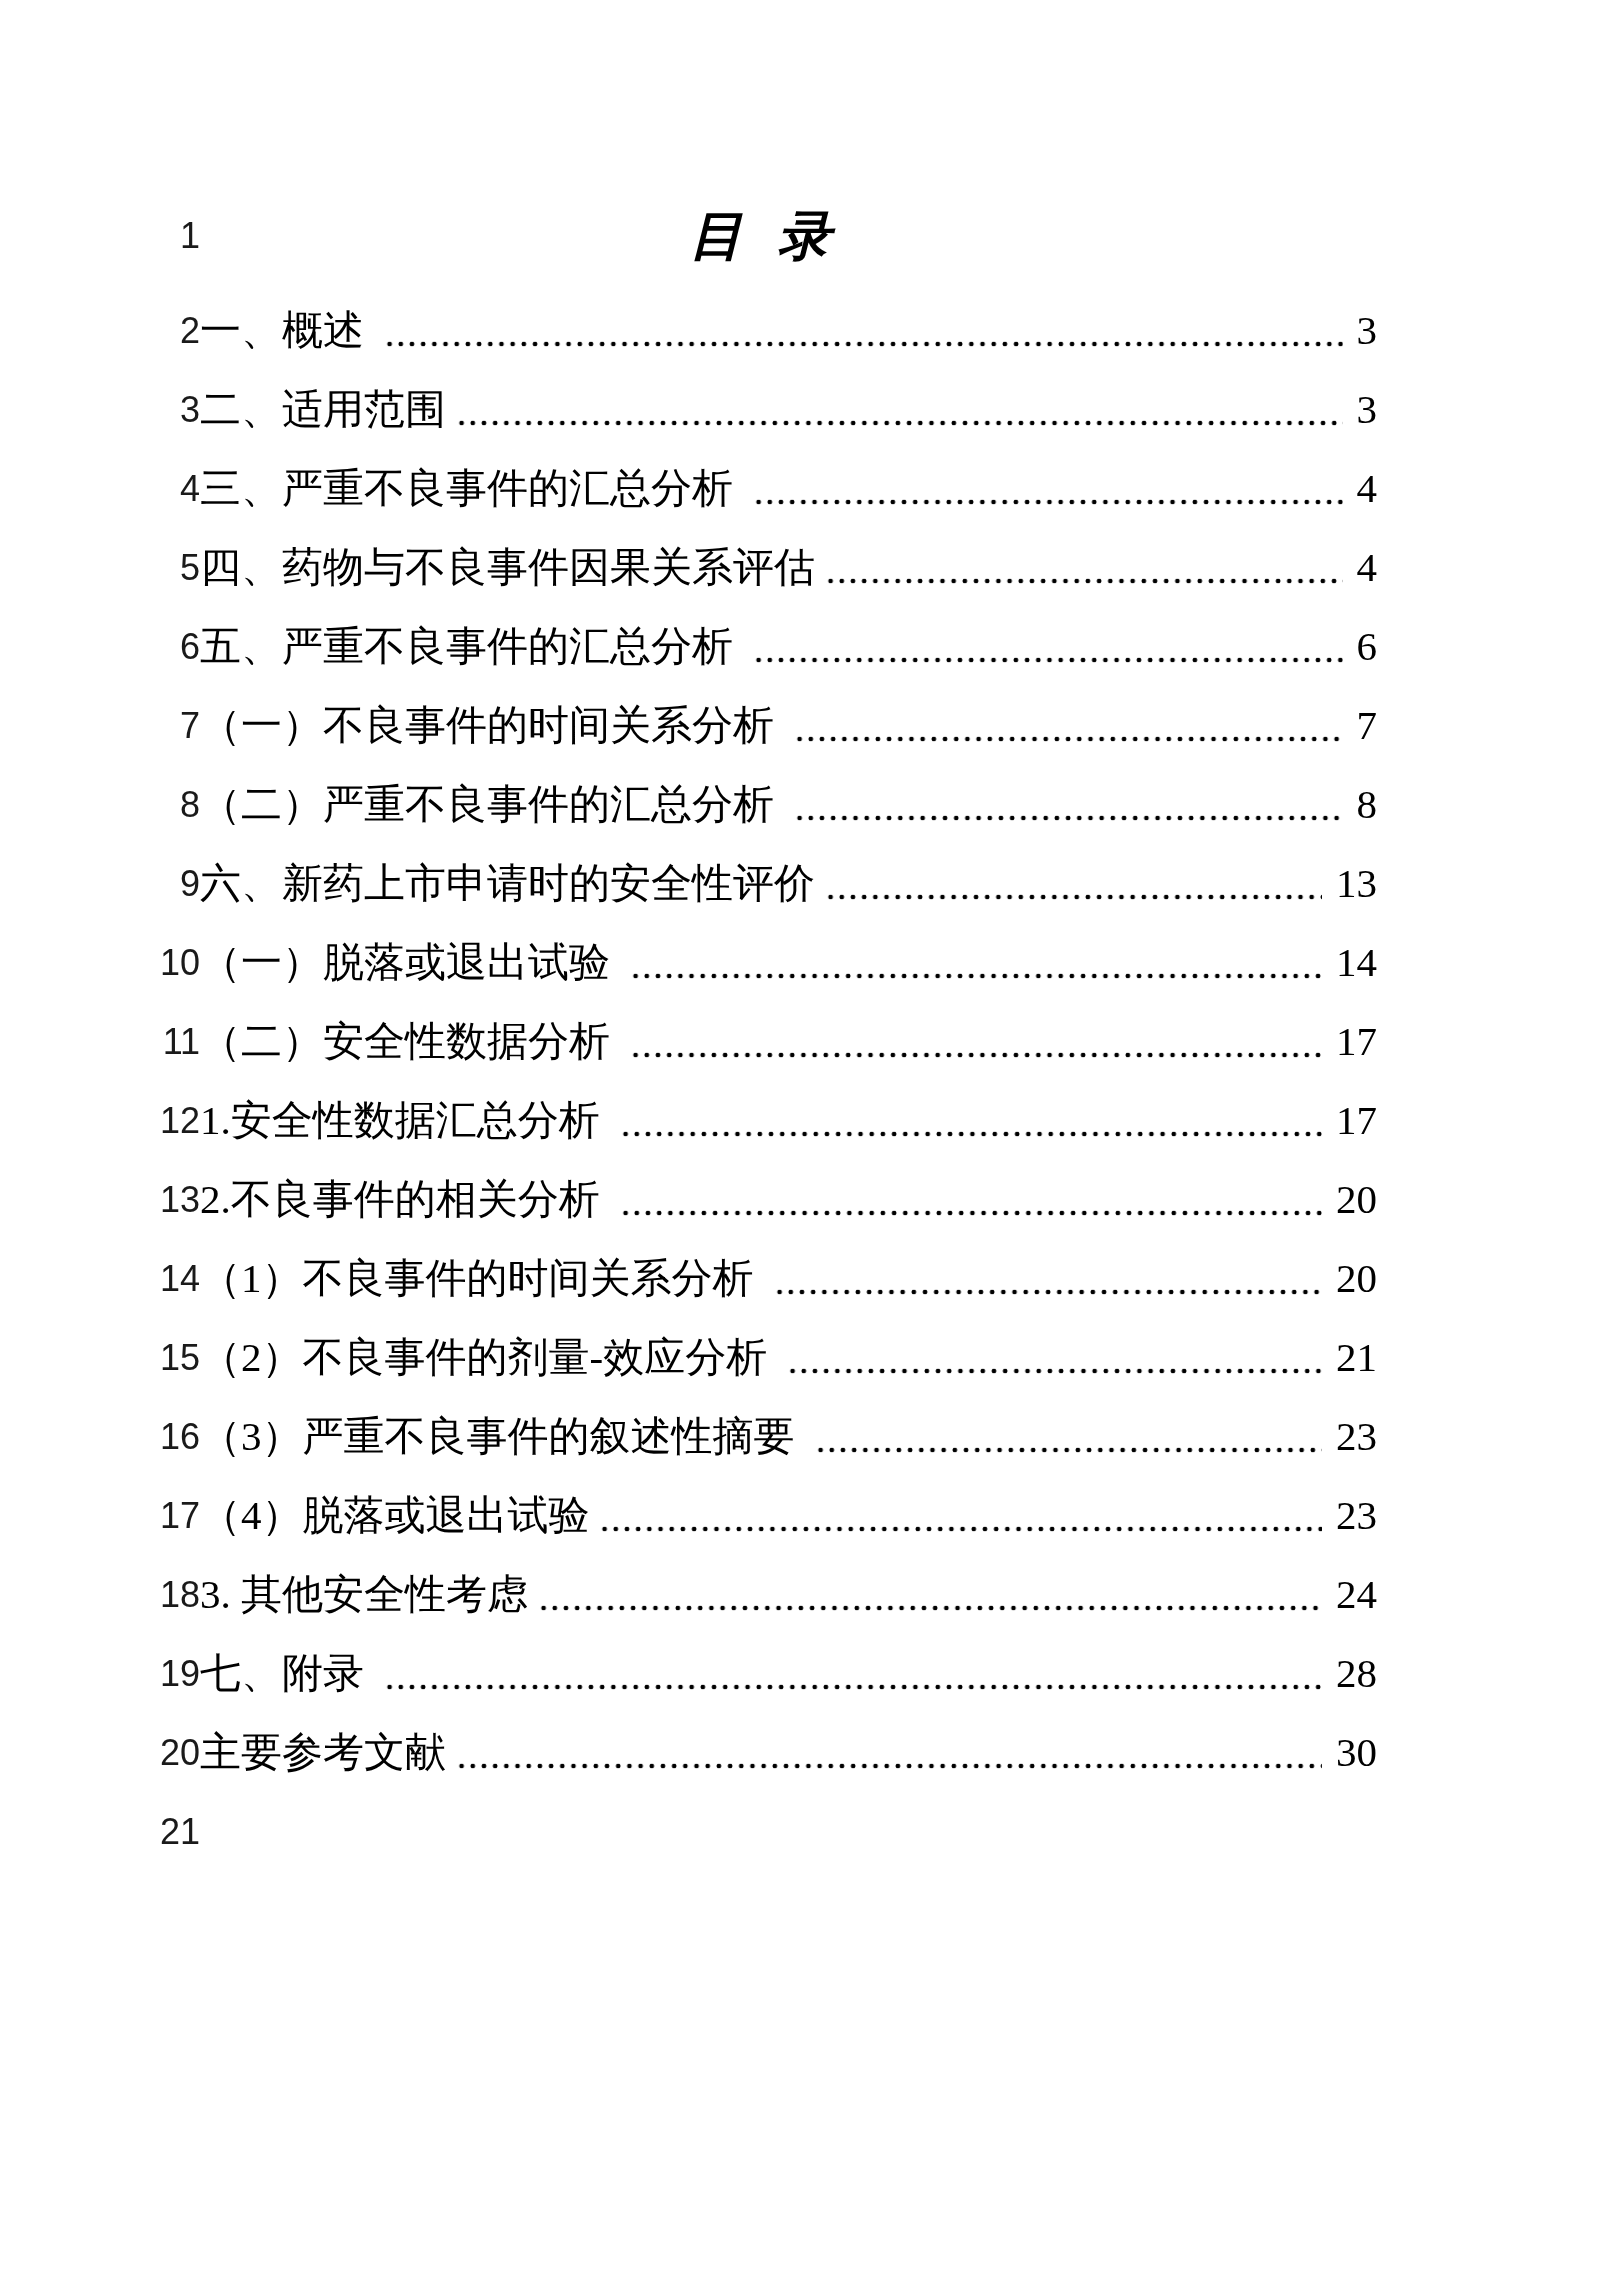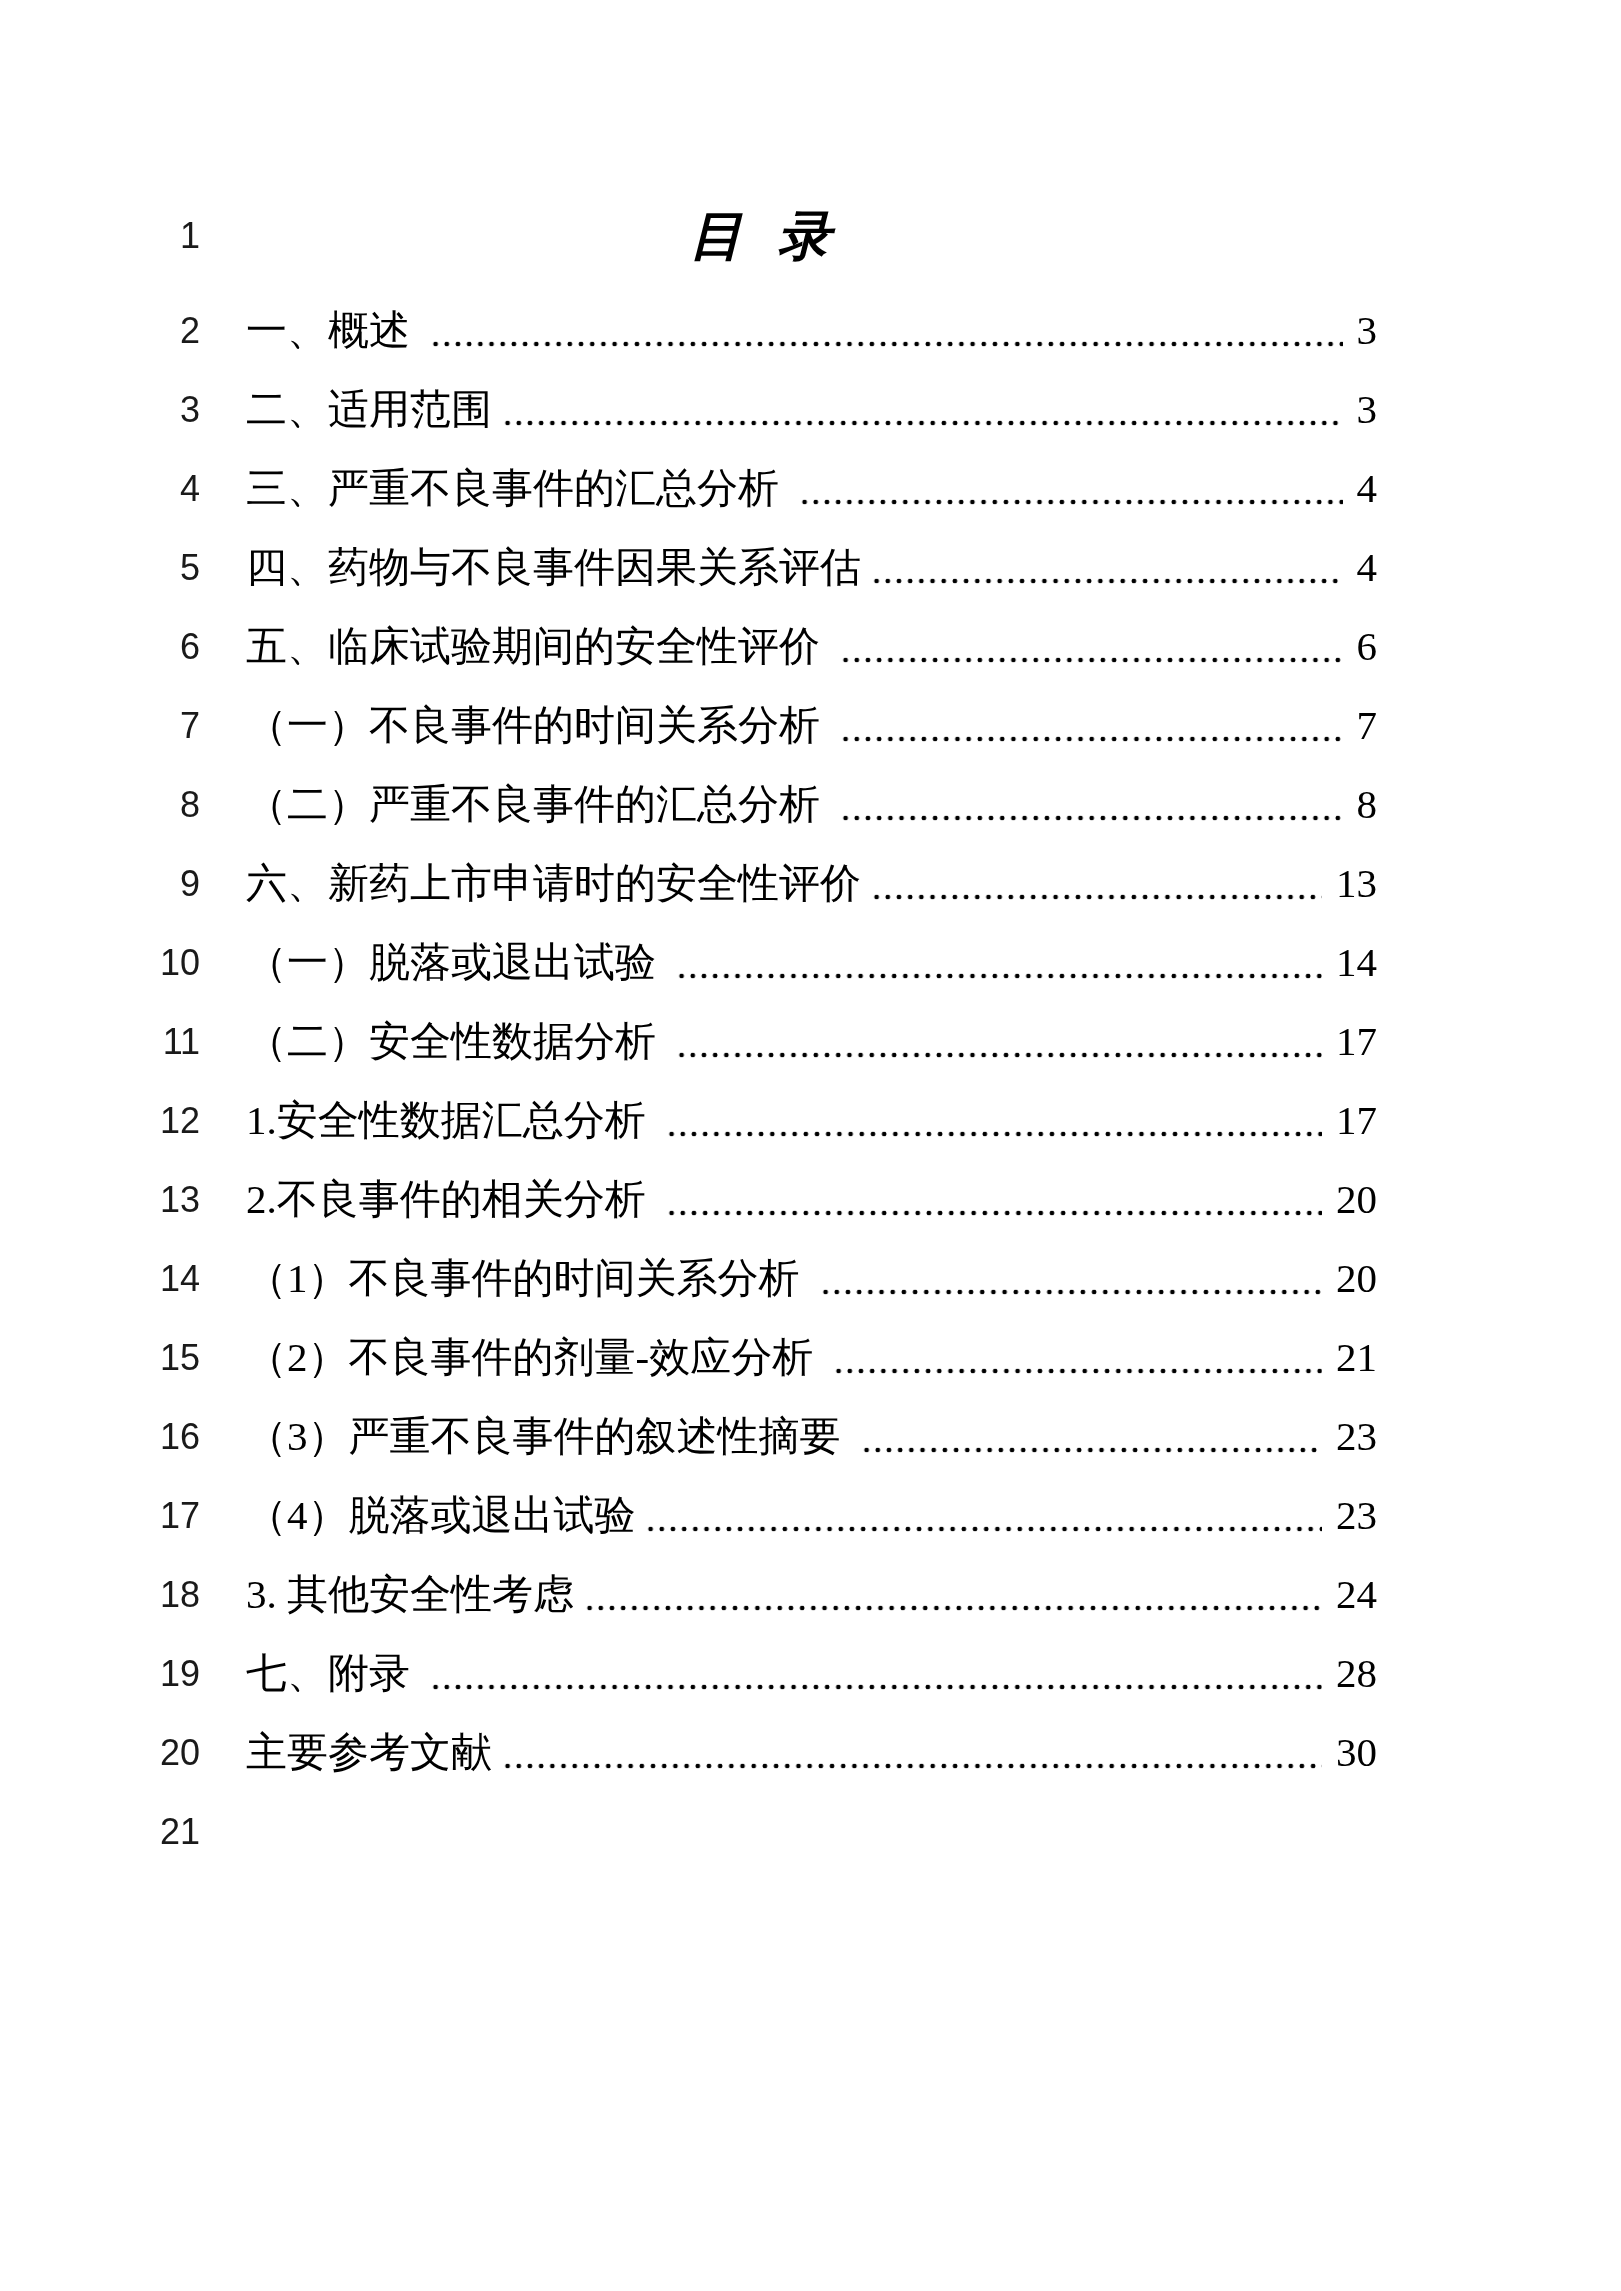--- a/index.html
+++ b/index.html
@@ -44,21 +44,20 @@
     flex: 1;
     text-align: center;
     margin-right: 55px;
     font-size: 53px;
     font-weight: 700;
     word-spacing: 17.6px;
     letter-spacing: 2px;
     font-style: italic;
   }
   .entry {
-    margin-left: 46px;
     font-size: 41px;
   }
   .leader {
     flex: 1;
     align-self: stretch;
     margin: 0 13.7px 0 9.8px;
     background-image: radial-gradient(circle, #000 2.1px, rgba(0,0,0,0) 2.6px);
     background-size: 11.2px 5.9px;
     background-repeat: repeat-x;
     background-position: left bottom 23.5px;
@@ -101,21 +100,21 @@
 
   <div class="row">
     <span class="lineno">5</span>
     <span class="entry">四、药物与不良事件因果关系评估</span>
     <span class="leader"></span>
     <span class="pageno">4</span>
   </div>
 
   <div class="row">
     <span class="lineno">6</span>
-    <span class="entry">五、临床试验期间的安全性评价 </span>
+    <span class="entry">五、严重不良事件的汇总分析 </span>
     <span class="leader"></span>
     <span class="pageno">6</span>
   </div>
 
   <div class="row">
     <span class="lineno">7</span>
     <span class="entry">（一）不良事件的时间关系分析 </span>
     <span class="leader"></span>
     <span class="pageno">7</span>
   </div>

